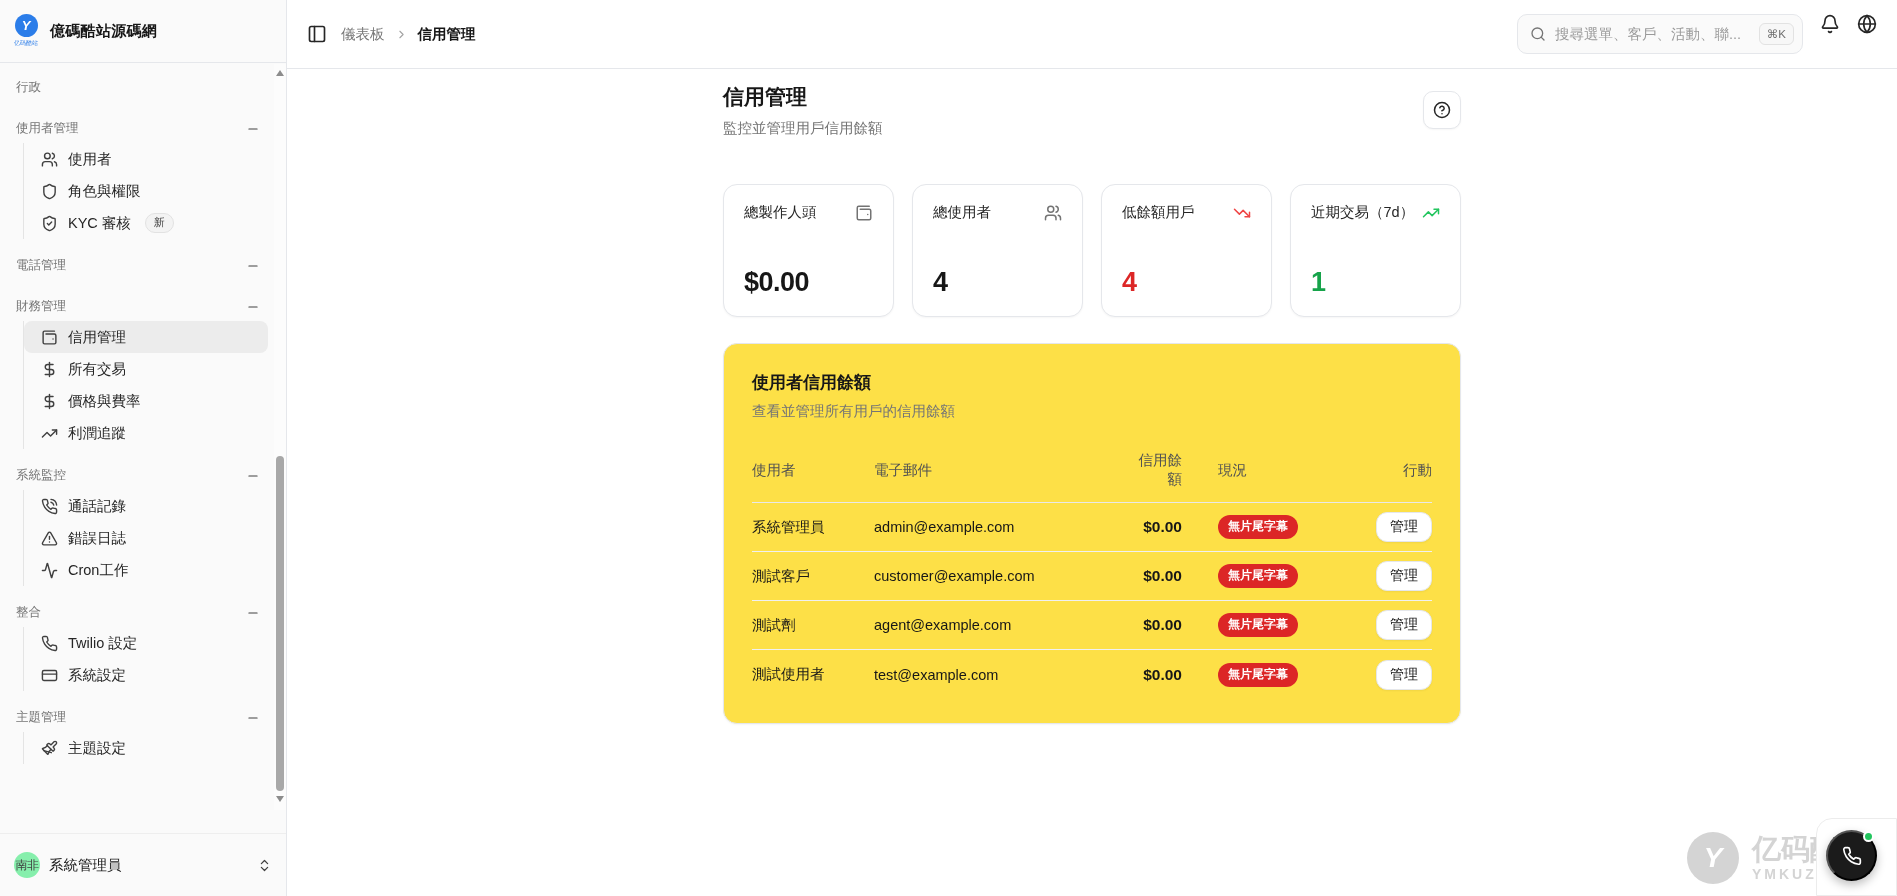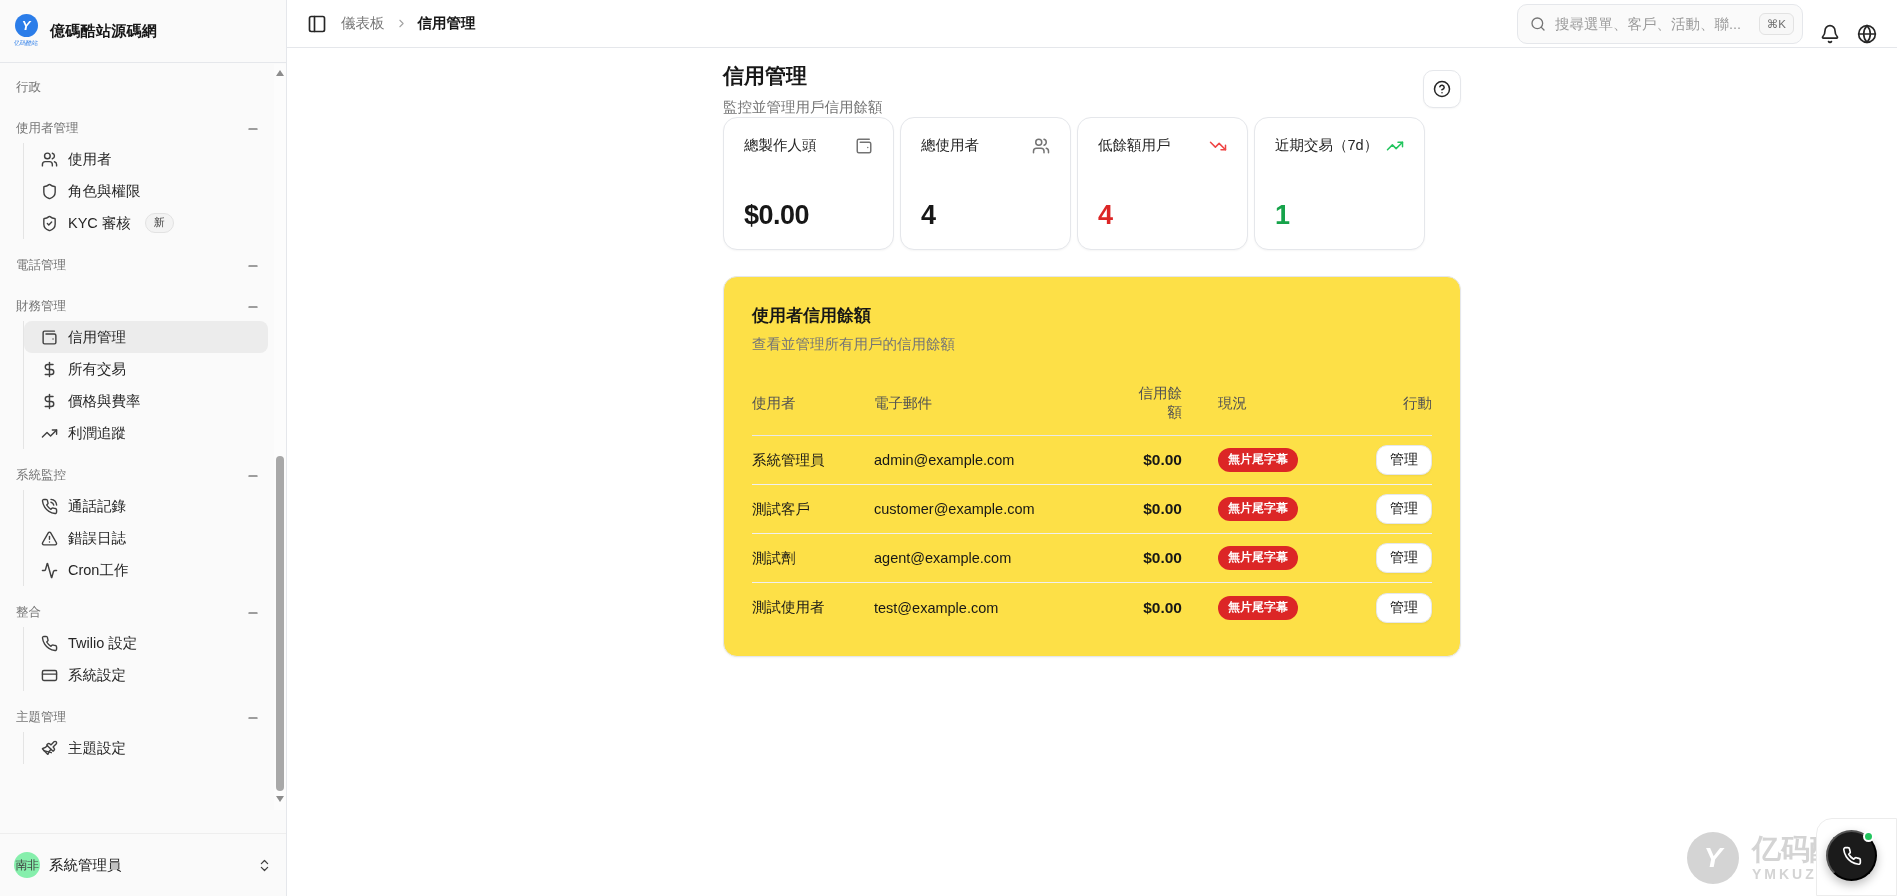--- a/index.html
+++ b/index.html
@@ -48,49 +48,49 @@
 
   .sidebar-footer { height:63px; border-top:1px solid #eeeeee; display:flex; align-items:center;
                     gap:9px; padding:0 14px; }
   .avatar { width:26px; height:26px; border-radius:50%; background:#86efac; color:#404040;
             font-size:12px; display:grid; place-items:center; letter-spacing:-.5px;text-align:right; }
   .footer-name { font-size:14.5px; color:#171717; }
   .footer-caret { margin-left:auto; color:#404040; }
 
   
   .main { flex:1; display:flex; flex-direction:column; position:relative; background:#fff; }
-  .topbar { height:48px; border-bottom:1px solid #e5e7eb; display:flex; align-items:center;
+  .topbar { height:69px; border-bottom:1px solid #e5e7eb; display:flex; align-items:center;
             padding:0 20px; gap:14px; }
   .panel-toggle { color:#262626; display:grid; place-items:center; cursor:pointer; }
   .breadcrumb { display:flex; align-items:center; gap:10px; font-size:14.5px; }
   .crumb-muted { color:#757575; cursor:pointer; }
   .crumb-sep { color:#a3a3a3; display:grid; place-items:center; }
   .crumb-current { color:#171717; font-weight:600; }
 
-  .topbar-right { margin-left:auto; display:flex; align-items:flex-end; gap:17px; }
+  .topbar-right { margin-left:auto; display:flex; align-items:flex-start; gap:17px; }
   .searchbox { width:286px; height:40px; border:1px solid #e5e7eb; background:#fafafa;
                border-radius:10px; display:flex; align-items:center; gap:9px; padding:0 8px 0 12px; }
   .searchbox .sico { color:#757575; }
   .searchbox input { flex:1; min-width:0; border:none; outline:none; background:transparent;
                      font-size:14.5px; color:#171717; font-family:inherit; }
   .searchbox input::placeholder { color:#9a9a9a; }
   .kbd { border:1px solid #e2e2e2; background:#f7f7f7; border-radius:6px; font-size:11.5px;
          color:#6f6f6f; padding:3px 7px; white-space:nowrap; }
   .icon-btn { color:#262626; display:grid; place-items:center; cursor:pointer; }
 
   .content { flex:1; overflow:hidden; }
   .content-inner { width:738px; margin:0 auto; padding-top:14px; }
   .page-head { display:flex; justify-content:space-between; align-items:flex-start; }
   .page-title { font-size:21px; font-weight:700; }
   .page-subtitle { font-size:14.5px; color:#757575; margin-top:8px; }
   .help-btn { width:38px; height:38px; border:1px solid #e5e7eb; border-radius:10px; background:#fff;
               display:grid; place-items:center; color:#262626; margin-top:8px; cursor:pointer;
               box-shadow:0 1px 2px rgba(0,0,0,.04); }
 
-  .cards { display:grid; grid-template-columns:repeat(4,171px); gap:6px; }
+  .cards { display:grid; grid-template-columns:repeat(4,171px); gap:18px; margin-top:46px; }
   .card { height:133px; border:1px solid #e5e7eb; border-radius:14px; background:#fff;
           padding:18px 20px; display:flex; flex-direction:column;
           box-shadow:0 1px 2px rgba(0,0,0,.04); }
   .card-top { display:flex; justify-content:space-between; align-items:center; }
   .card-label { font-size:14.5px; color:#262626; }
   .card-icon { color:#737373; }
   .card-icon.red { color:#ef4444; }
   .card-icon.green { color:#22c55e; }
   .card-value { margin-top:auto; font-size:27px; font-weight:700; letter-spacing:-.5px; }
   .card-value.red { color:#dc2626; }

